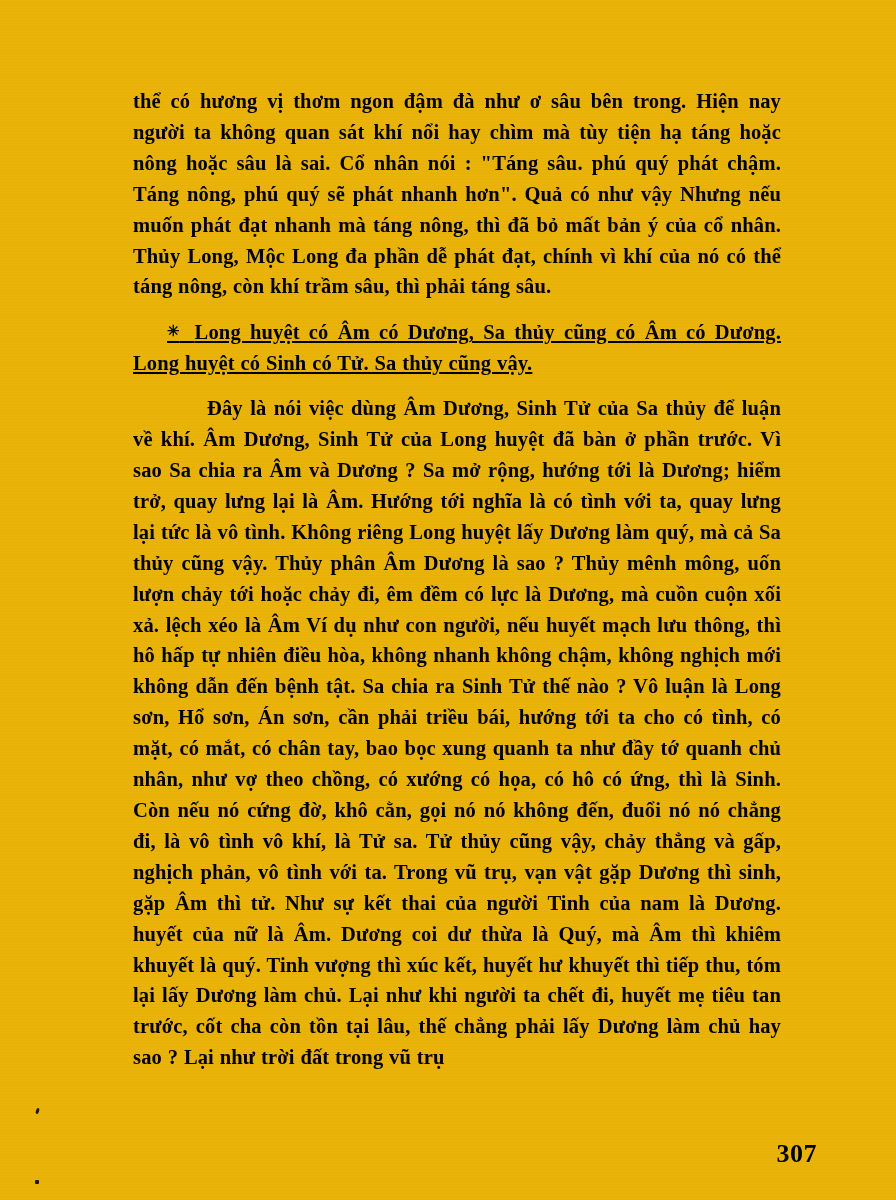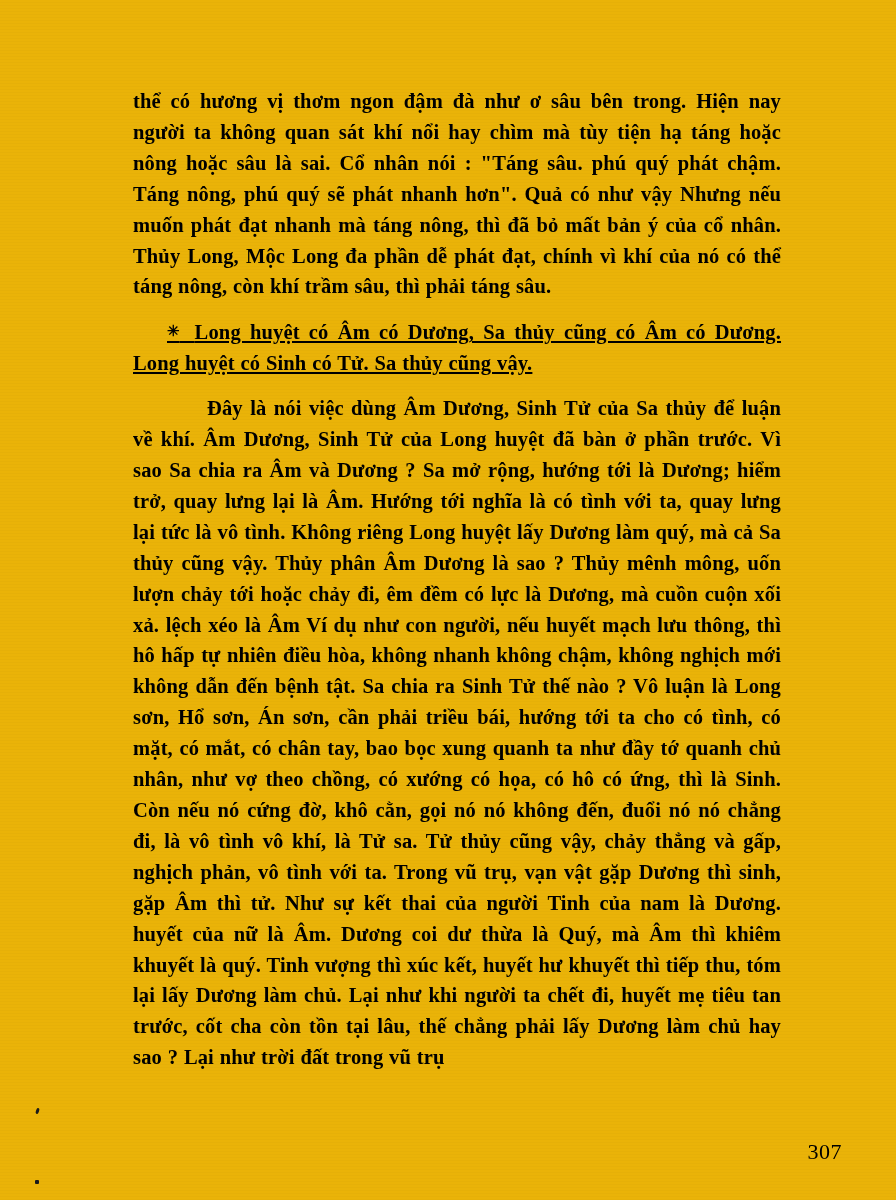--- a/index.html
+++ b/index.html
@@ -48,24 +48,24 @@
   .bullet-mark {
     font-size: 15px;
     vertical-align: 10%;
     letter-spacing: 0;
   }
   .bullet-gap { letter-spacing: 6px; }
 
   
   .folio {
     position: absolute;
-    right: 54px;
+    right: 79px;
     top: 1139px;
-    font-size: 22px;
-    font-weight: 400;
+    font-size: 26px;
+    font-weight: 700;
     letter-spacing: 0.5px;
   }
 
   
   .speck {
     position: absolute;
     background: #1a1a1a;
     border-radius: 40%;
   }
   .speck-upper {

